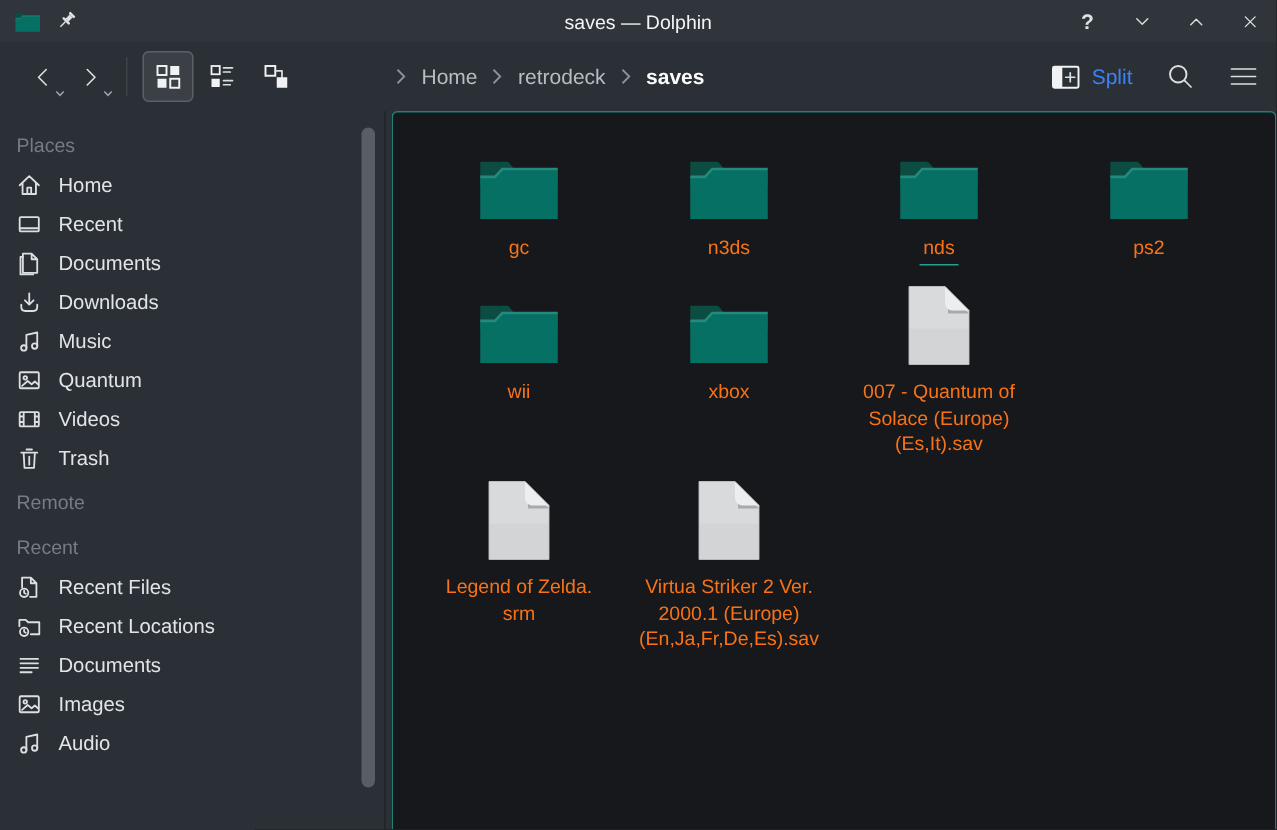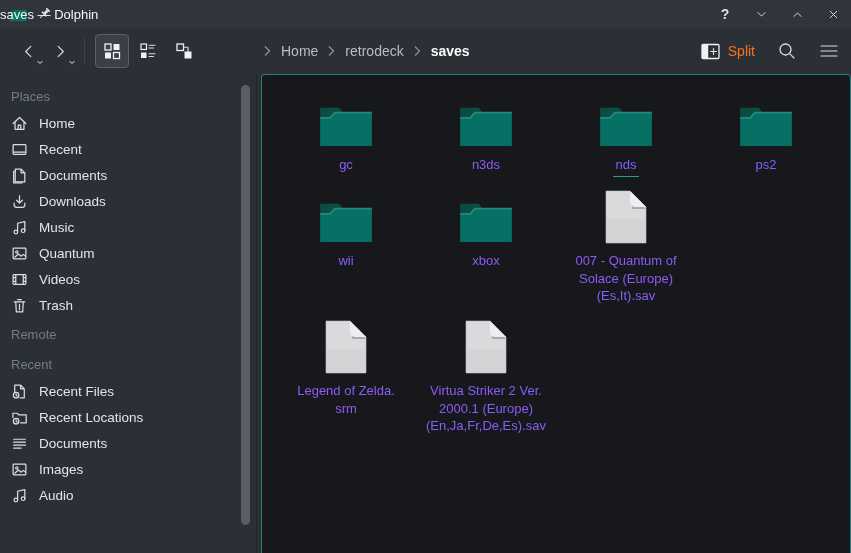--- a/index.html
+++ b/index.html
@@ -12,21 +12,21 @@
   .window { width:851px; height:553px; display:flex; flex-direction:column; }
 
   
   .titlebar {
     height:28px; background:#30353b; display:flex; align-items:center;
     position:relative; flex:0 0 auto; padding:0 10px;
   }
   .titlebar .app-icon { width:17px; height:15px; margin-right:10px; }
   .titlebar .pin { width:15px; height:15px; opacity:.95; }
   .title-text {
-    position:absolute; left:0; right:0; 
+    position:absolute; left:0; right:0; text-align:center;
     font-size:13px; color:#f2f4f5; pointer-events:none;
   }
   .win-controls { margin-left:auto; display:flex; align-items:center; gap:20px; z-index:2; }
   .win-btn { width:16px; height:16px; display:flex; align-items:center; justify-content:center;
     color:#dfe3e6; font-size:14px; font-weight:bold; cursor:default; }
   .win-btn svg { width:13px; height:13px; }
 
   
   .toolbar {
     height:46px; background:#2b3036; flex:0 0 auto;
@@ -42,21 +42,21 @@
   .view-btn.active { background:#3a4046; border-color:#5c6166; }
   .view-btn svg { width:18px; height:18px; }
   .breadcrumb {
     position:absolute; left:263px; top:0; bottom:0;
     display:flex; align-items:center; gap:9px; font-size:14px;
   }
   .crumb { color:#b7bdc1; cursor:default; }
   .crumb.current { color:#fcfcfc; font-weight:bold; }
   .crumb-sep { width:9px; height:12px; }
   .tb-right { margin-left:auto; display:flex; align-items:center; gap:22px; }
-  .split-btn { display:flex; align-items:flex-start; gap:8px; font-size:14px; color:#f97316; }
+  .split-btn { display:flex; align-items:flex-start; gap:8px; font-size:14px; color:#3b82f6; }
   .split-btn svg { width:19px; height:17px; }
   .tb-icon svg { width:20px; height:20px; display:block; }
 
   
   .body { flex:1; display:flex; min-height:0; }
 
   
   .sidebar { width:261px; flex:0 0 auto; position:relative; background:#2b3036; padding-top:6px; overflow:hidden; }
   .side-header { font-size:13px; color:#757d83; padding:9px 0 6px 11px; }
   .side-item { height:26px; display:flex; align-items:center; padding-left:11px; gap:11px; cursor:default; }
@@ -75,21 +75,21 @@
     padding:18px 0 0 14px; overflow:hidden;
   }
   .grid-row { display:flex; }
   .grid-row.r1 { height:96px; }
   .grid-row.r2 { height:130px; }
   .cell { width:140px; display:flex; flex-direction:column; align-items:center; cursor:default; }
   .icon-box { height:56px; display:flex; align-items:flex-end; justify-content:center; }
   .icon-box svg.folder { width:54px; height:44px; margin-bottom:2px; }
   .icon-box svg.file { width:44px; height:56px; }
   .item-label {
-    margin-top:7px; font-size:13px; line-height:17.5px; color:#8b5cf6;
+    margin-top:7px; font-size:13px; line-height:17.5px; color:#f97316;
     text-align:center; white-space:pre-line; max-width:136px;
   }
   .item-label.hovered { border-bottom:1px solid #2a9c90; padding:0 3px 2px 3px; }
 
   .stroke-ic { stroke:#dcdfe2; stroke-width:1.15; fill:none; stroke-linecap:round; stroke-linejoin:round; }
   .fill-ic { fill:#f0f2f3; }
 </style>
 </head>
 <body>
 

